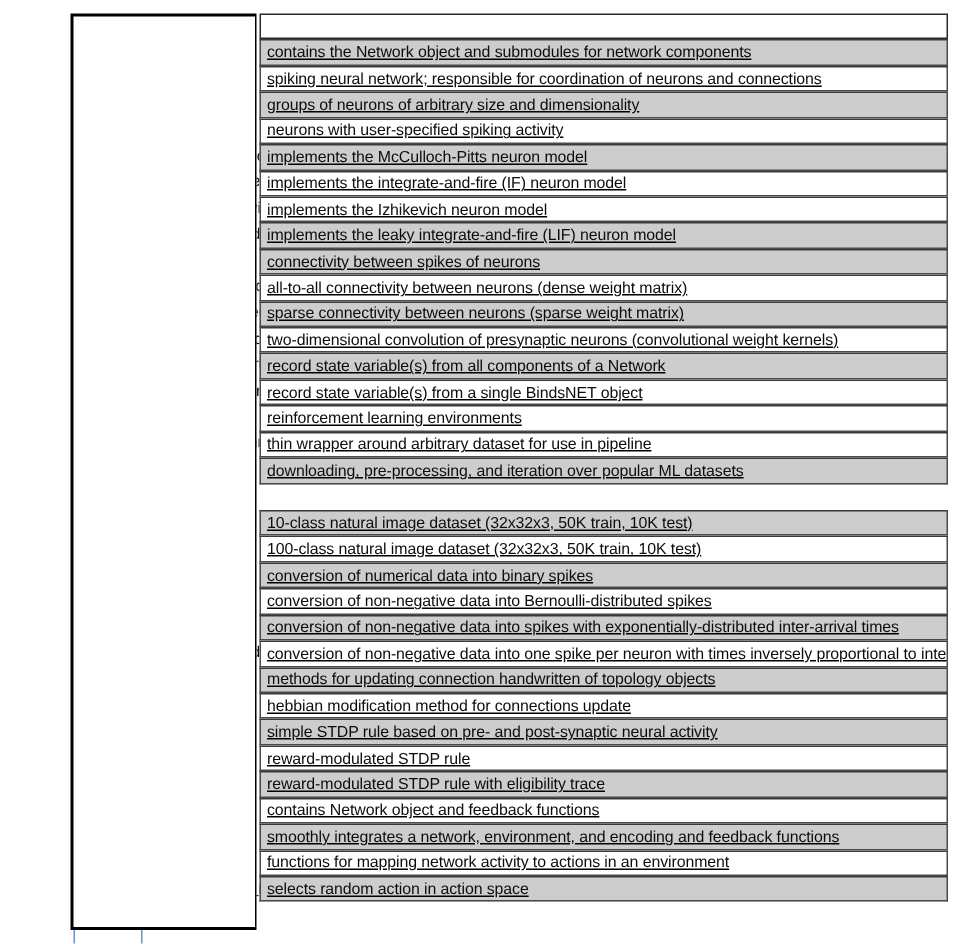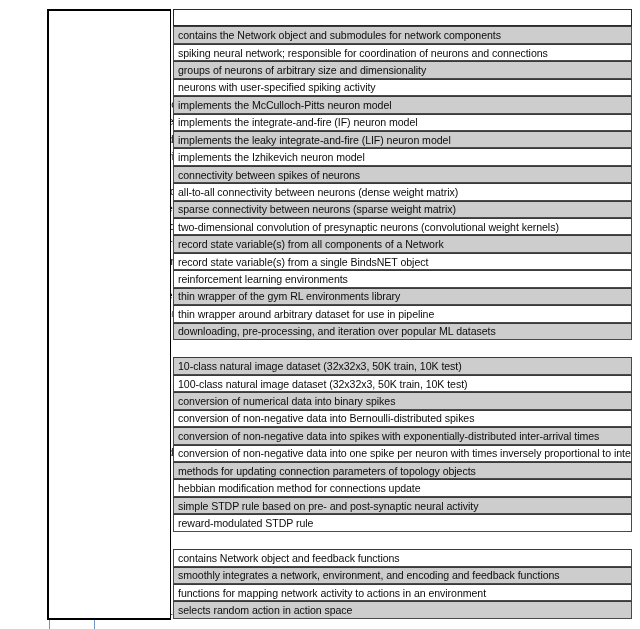--- a/index.html
+++ b/index.html
@@ -53,20 +53,21 @@
     flex: 1 1 auto;
     box-sizing: border-box;
     border: 1px solid #4a4a4a;
     border-top-color: #3a3a3a;
     margin-left: 1px;
     margin-right: 8px;
     background: #ffffff;
     display: flex;
     align-items: center;
     overflow: hidden;
+    text-decoration: underline;
   }
   .desc-cell.shaded { background: #cdcdcd; }
   .desc-cell.blank  { background: #ffffff; border-color: #2a2a2a; }
   .desc-text {
     font-size: 10.6px;
     line-height: 12px;
     color: #0c0c0c;
     padding-left: 4px;
     white-space: nowrap;
     letter-spacing: -0.06px;
@@ -163,38 +164,38 @@
         <div class="tree-cell">
           <span class="node" style="left: 140px;">IFNodes</span>
           <span class="hline" style="left: 94px; width: 46px;"></span>
         </div>
         <div class="desc-cell">
           <span class="desc-text">implements the integrate-and-fire (IF) neuron model</span>
         </div>
       </div>
       <div class="row">
         <div class="tree-cell">
+          <span class="node" style="left: 140px;">IzhikevichNodes</span>
+          <span class="hline" style="left: 94px; width: 46px;"></span>
+        </div>
+        <div class="desc-cell">
+          <span class="desc-text">implements the Izhikevich neuron model</span>
+        </div>
+      </div>
+      <div class="row">
+        <div class="tree-cell">
           <span class="node" style="left: 140px;">LIFNodes</span>
           <span class="hline" style="left: 94px; width: 46px;"></span>
         </div>
         <div class="desc-cell shaded">
           <span class="desc-text">implements the leaky integrate-and-fire (LIF) neuron model</span>
         </div>
       </div>
       <div class="row">
         <div class="tree-cell">
-          <span class="node" style="left: 140px;">IzhikevichNodes</span>
-          <span class="hline" style="left: 94px; width: 46px;"></span>
-        </div>
-        <div class="desc-cell">
-          <span class="desc-text">implements the Izhikevich neuron model</span>
-        </div>
-      </div>
-      <div class="row">
-        <div class="tree-cell">
           <span class="node" style="left: 102px;">topology</span>
           <span class="hline" style="left: 64px; width: 38px;"></span>
         </div>
         <div class="desc-cell shaded">
           <span class="desc-text">connectivity between spikes of neurons</span>
         </div>
       </div>
       <div class="row">
         <div class="tree-cell">
           <span class="node" style="left: 140px;">Connection</span>
@@ -244,29 +245,20 @@
         <div class="tree-cell">
           <span class="node" style="left: 72px;">environment</span>
           <span class="hline" style="left: 49px; width: 23px;"></span>
         </div>
         <div class="desc-cell">
           <span class="desc-text">reinforcement learning environments</span>
         </div>
       </div>
       <div class="row">
         <div class="tree-cell">
-          <span class="node" style="left: 102px;">GymEnvironment</span>
-          <span class="hline" style="left: 64px; width: 38px;"></span>
-        </div>
-        <div class="desc-cell shaded">
-          <span class="desc-text">thin wrapper of the gym RL environments library</span>
-        </div>
-      </div>
-      <div class="row">
-        <div class="tree-cell">
           <span class="node" style="left: 102px;">DatasetEnvironment</span>
           <span class="hline" style="left: 64px; width: 38px;"></span>
         </div>
         <div class="desc-cell">
           <span class="desc-text">thin wrapper around arbitrary dataset for use in pipeline</span>
         </div>
       </div>
       <div class="row">
         <div class="tree-cell">
           <span class="node" style="left: 72px;">datasets</span>
@@ -335,21 +327,21 @@
         <div class="desc-cell">
           <span class="desc-text">conversion of non-negative data into one spike per neuron with times inversely proportional to intensity</span>
         </div>
       </div>
       <div class="row">
         <div class="tree-cell">
           <span class="node" style="left: 72px;">learning</span>
           <span class="hline" style="left: 49px; width: 23px;"></span>
         </div>
         <div class="desc-cell shaded">
-          <span class="desc-text">methods for updating connection parameters of topology objects</span>
+          <span class="desc-text">methods for updating connection handwritten of topology objects</span>
         </div>
       </div>
       <div class="row">
         <div class="tree-cell">
           <span class="node" style="left: 102px;">hebbian</span>
           <span class="hline" style="left: 64px; width: 38px;"></span>
         </div>
         <div class="desc-cell">
           <span class="desc-text">hebbian modification method for connections update</span>
         </div>
@@ -369,20 +361,23 @@
           <span class="hline" style="left: 64px; width: 38px;"></span>
         </div>
         <div class="desc-cell">
           <span class="desc-text">reward-modulated STDP rule</span>
         </div>
       </div>
       <div class="row">
         <div class="tree-cell">
           <span class="node" style="left: 102px;">m_stdp_et</span>
           <span class="hline" style="left: 64px; width: 38px;"></span>
+        </div>
+        <div class="desc-cell shaded">
+          <span class="desc-text">reward-modulated STDP rule with eligibility trace</span>
         </div>
       </div>
       <div class="row">
         <div class="tree-cell">
           <span class="node" style="left: 72px;">pipeline</span>
           <span class="hline" style="left: 49px; width: 23px;"></span>
         </div>
         <div class="desc-cell">
           <span class="desc-text">contains Network object and feedback functions</span>
         </div>

